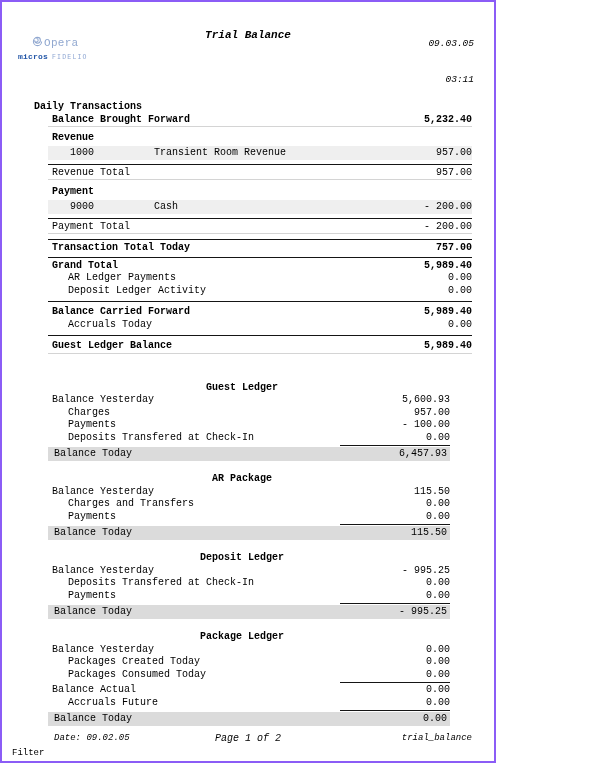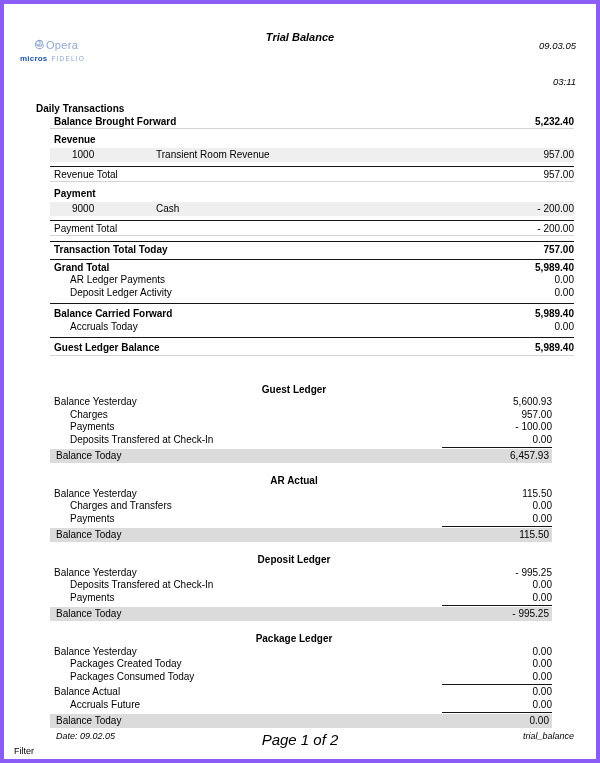--- a/index.html
+++ b/index.html
@@ -1,19 +1,19 @@
 <!DOCTYPE html>
 <html><head>
 <meta charset="utf-8">
 <style>
   html,body { margin:0; padding:0; background:#fff; }
   .page {
-    position:relative; width:600px; height:763px; box-sizing:border-box;
-    border:4px solid #8b5cf6; background:#fff; color:#000;
-    font-family:Liberation Sans, sans-serif; overflow:hidden;
+    position:relative; width:496px; height:763px; box-sizing:border-box;
+    border:2px solid #8b5cf6; background:#fff; color:#000;
+    font-family:Liberation Mono, monospace; overflow:hidden;
   }
   
   .hdr { position:relative; height:70px; }
   .logo { position:absolute; left:16px; top:6px; line-height:1; }
   .opera-line { display:flex; align-items:center; gap:1px; margin-left:14px; }
   .opera-text { font-size:11px; color:#91A8D0; letter-spacing:0.3px; }
   .micros-line { display:flex; align-items:baseline; gap:4px; margin-top:2px; }
   .micros-text { font-size:8px; font-weight:bold; color:#2356A7; letter-spacing:0.2px; }
   .fidelio-text { font-size:6.5px; color:#8FA7D3; letter-spacing:1.2px; }
   .property-title { text-align:center; font-size:11px; font-style:italic; font-weight:bold; padding-top:9px; }
@@ -37,21 +37,21 @@
   
   .ledger { margin-right:22px;text-align:center; }
   .ledger-first { margin-top:28px; }
   .ledger-next { margin-top:12px; }
   .rule-short { border-top:1px solid #151515; width:110px; margin:1px 0 1px auto; height:0; }
   .balance-row { background:#DBDBDB; height:14px; margin-left:14px; padding:0 3px 0 6px; margin-top:1px; }
   
   .footer { position:absolute; left:0; right:0; bottom:16px; height:12px; font-size:9px; }
   .f-filter { position:absolute; left:10px; top:15px; }
   .f-date { position:absolute; left:52px; top:0; font-style:italic; }
-  .f-page { position:absolute; left:0; right:0; top:0; text-align:center; font-style:italic; font-size:15px; }
+  .f-page { position:absolute; left:0; right:0; top:0; text-align:center; font-style:italic; font-size:10px; }
   .f-file { position:absolute; right:22px; top:0; font-style:italic; }
 </style>
 </head>
 <body>
 
 <div class="page">
 
   <div class="hdr">
     <div class="logo">
       <div class="opera-line">
@@ -163,21 +163,21 @@
         <span class="val">0.00</span>
       </div>
       <div class="rule-short"></div>
       <div class="row balance-row">
         <span>Balance Today</span>
         <span class="val">6,457.93</span>
       </div>
     </div>
 
     <div class="ledger ledger-next">
-      <div class="sec-title">AR Actual</div>
+      <div class="sec-title">AR Package</div>
       <div class="row ind1">
         <span>Balance Yesterday</span>
         <span class="val">115.50</span>
       </div>
       <div class="row ind2">
         <span>Charges and Transfers</span>
         <span class="val">0.00</span>
       </div>
       <div class="row ind2">
         <span>Payments</span>

